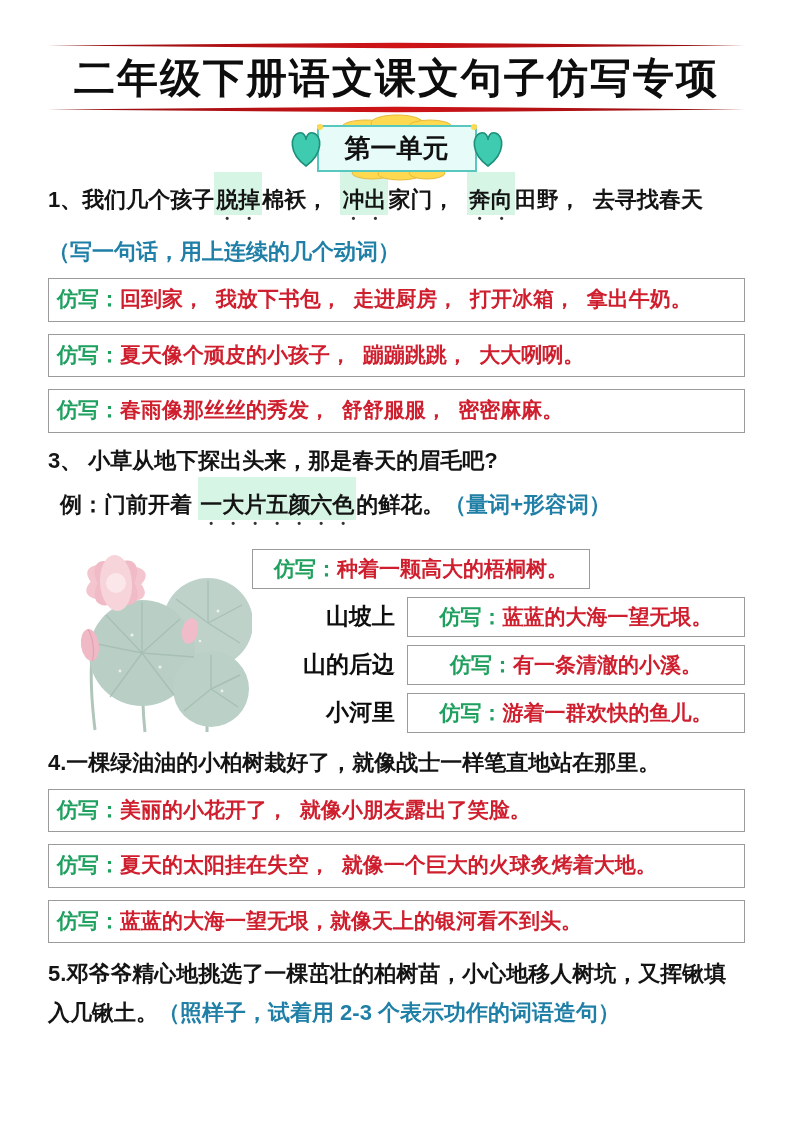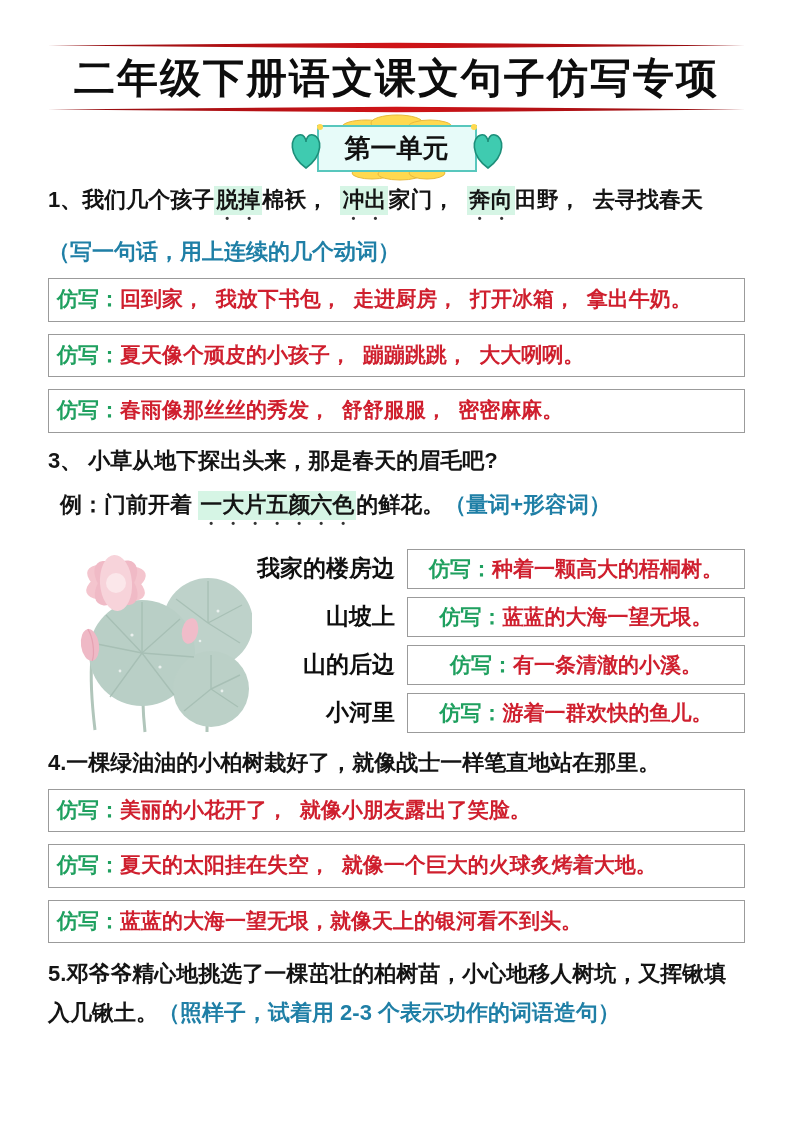--- a/index.html
+++ b/index.html
@@ -14,21 +14,21 @@
   
   .rule{ display:block; width:100%; height:7px; }
   .main-title{
     font-family:"Liberation Serif","DejaVu Serif",serif;
     font-size:41px; font-weight:900; text-align:center;
     letter-spacing:2px; margin:6px 0 4px; line-height:1.15; color:#0d0d0d;
   }
 
   
   .badge-wrap{ display:flex; justify-content:center; margin:12px 0 10px; }
-  .badge{ position:relative; display:flex; align-items:center; }
+  .badge{ position:relative; display:flex; }
   .badge-orn{ position:relative; z-index:3; }
   .badge-orn.left{ margin-right:-8px; }
   .badge-orn.right{ margin-left:-8px; }
   .badge-rect{
     position:relative; z-index:2;
     background:#e7fbf9; border:2px solid #58c7bd;
     padding:6px 26px; font-size:26px; font-weight:800; color:#111;
     line-height:1.2;
   }
   .badge-rect::before,.badge-rect::after{
@@ -39,21 +39,21 @@
   .cloud{ position:absolute; left:50%; transform:translateX(-50%); z-index:1; }
   .cloud.top{ top:-11px; } .cloud.bottom{ bottom:-9px; }
 
   
   .para{
     font-size:22px; font-weight:600; line-height:1.45;
     margin:12px 0 10px; white-space:pre-wrap; color:#141414;
   }
   .note{ color:#1f7fa6; font-weight:700; }
   .hl{
-    background:#d6f5e5; padding:1px 2px 3px;
+    background:#d6f5e5; padding:15px 2px 3px;
     -webkit-text-emphasis:filled dot #333; -webkit-text-emphasis-position:under;
     text-emphasis:filled dot #333; text-emphasis-position:under right;margin-top:41px;
   }
   .fx-box{
     border:1.6px solid #9b9b9b; background:#fff;
     padding:4px 8px 5px; margin:8px 0 12px;
     font-size:21px; font-weight:700; line-height:1.55; white-space:pre-wrap;
   }
   .fx-label{ color:#1fa05f; }
   .fx-text{ color:#cf1f2e; }
@@ -181,21 +181,20 @@
         <ellipse rx="9" ry="16" fill="#efb9c6"></ellipse>
         <path d="M0,-16 C4,-8 4,8 0,16" stroke="#e6a2b2" stroke-width="1.2" fill="none"></path>
       </g>
       <g transform="translate(150,92) rotate(12)">
         <ellipse rx="8" ry="13" fill="#f0bcc9"></ellipse>
       </g>
     </svg>
 
     <div class="fill-rows">
       <div class="fill-row">
-        <span class="fill-label">我家的楼房边</span>
         <div class="fill-box"><span class="fx-label">仿写：</span><span class="fx-text">种着一颗高大的梧桐树。</span></div>
       </div>
       <div class="fill-row">
         <span class="fill-label">山坡上</span>
         <div class="fill-box"><span class="fx-label">仿写：</span><span class="fx-text">蓝蓝的大海一望无垠。</span></div>
       </div>
       <div class="fill-row">
         <span class="fill-label">山的后边</span>
         <div class="fill-box"><span class="fx-label">仿写：</span><span class="fx-text">有一条清澈的小溪。</span></div>
       </div>

